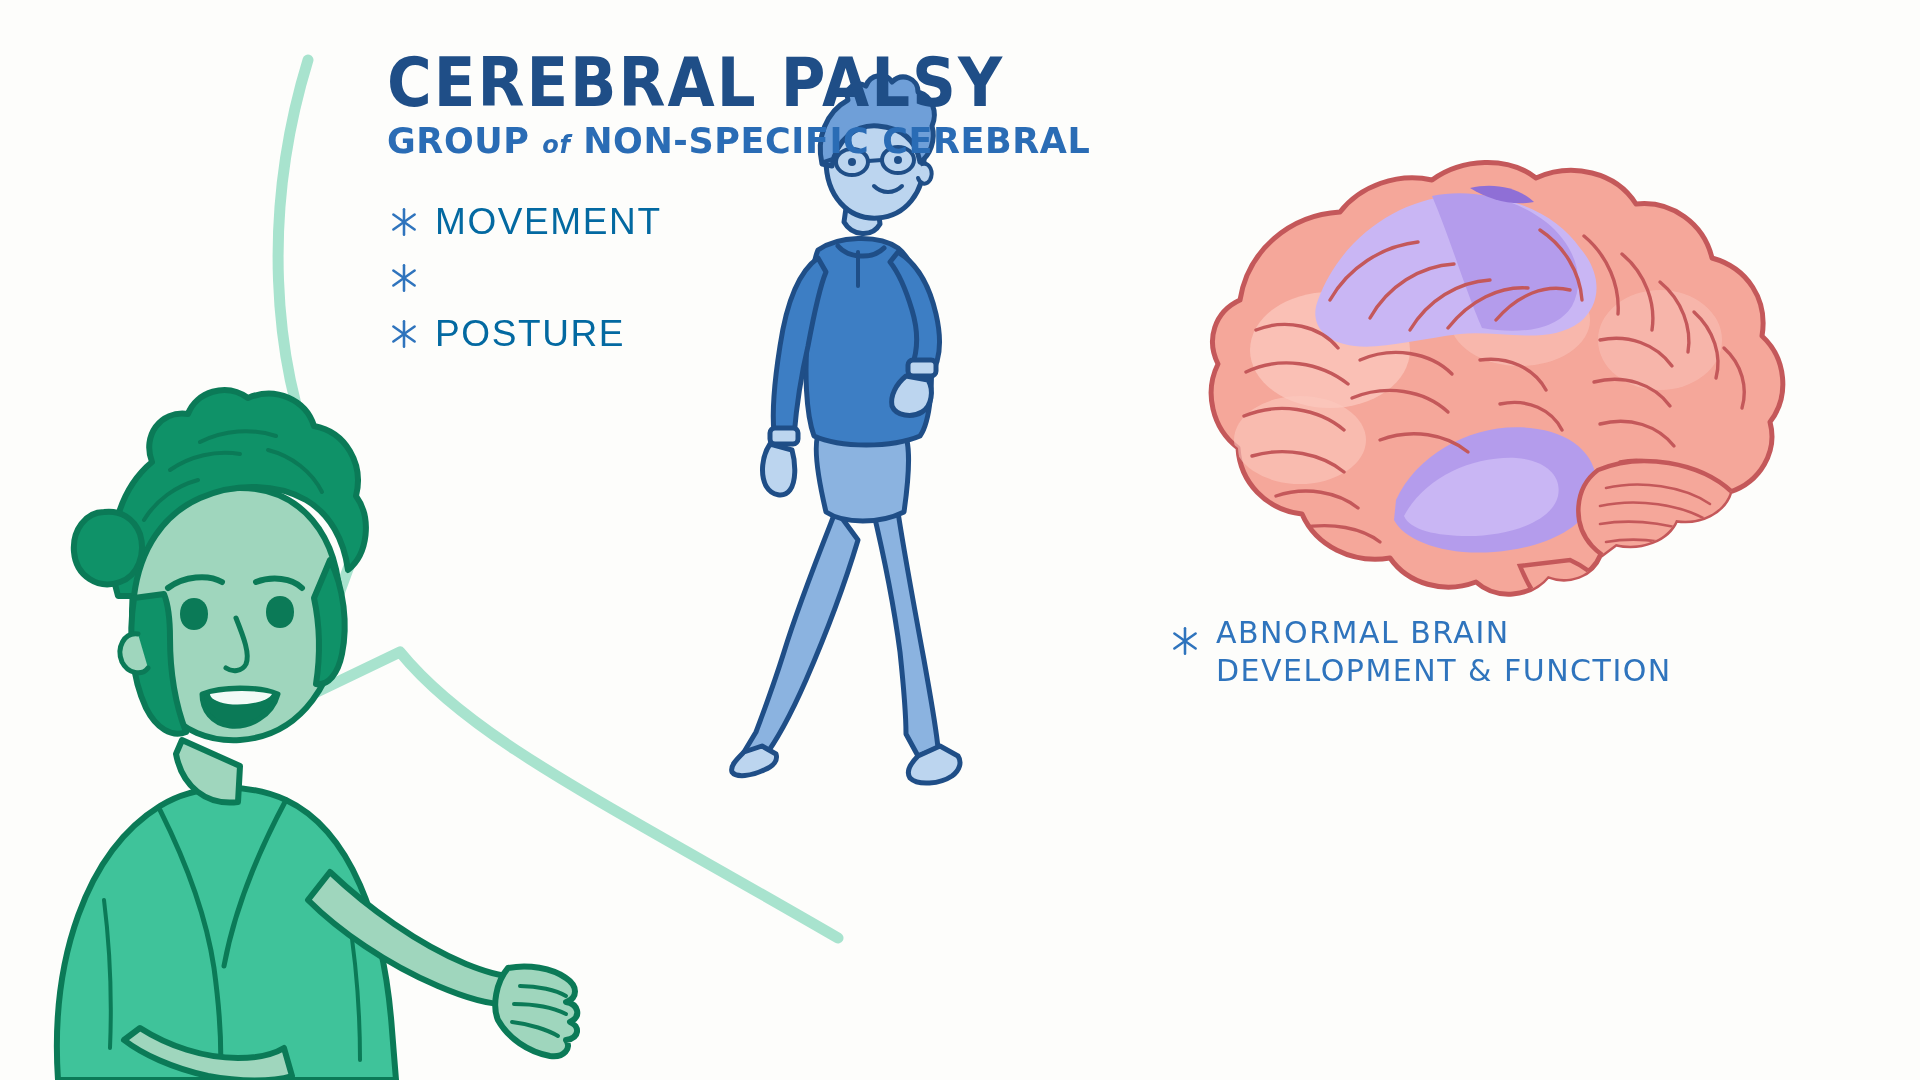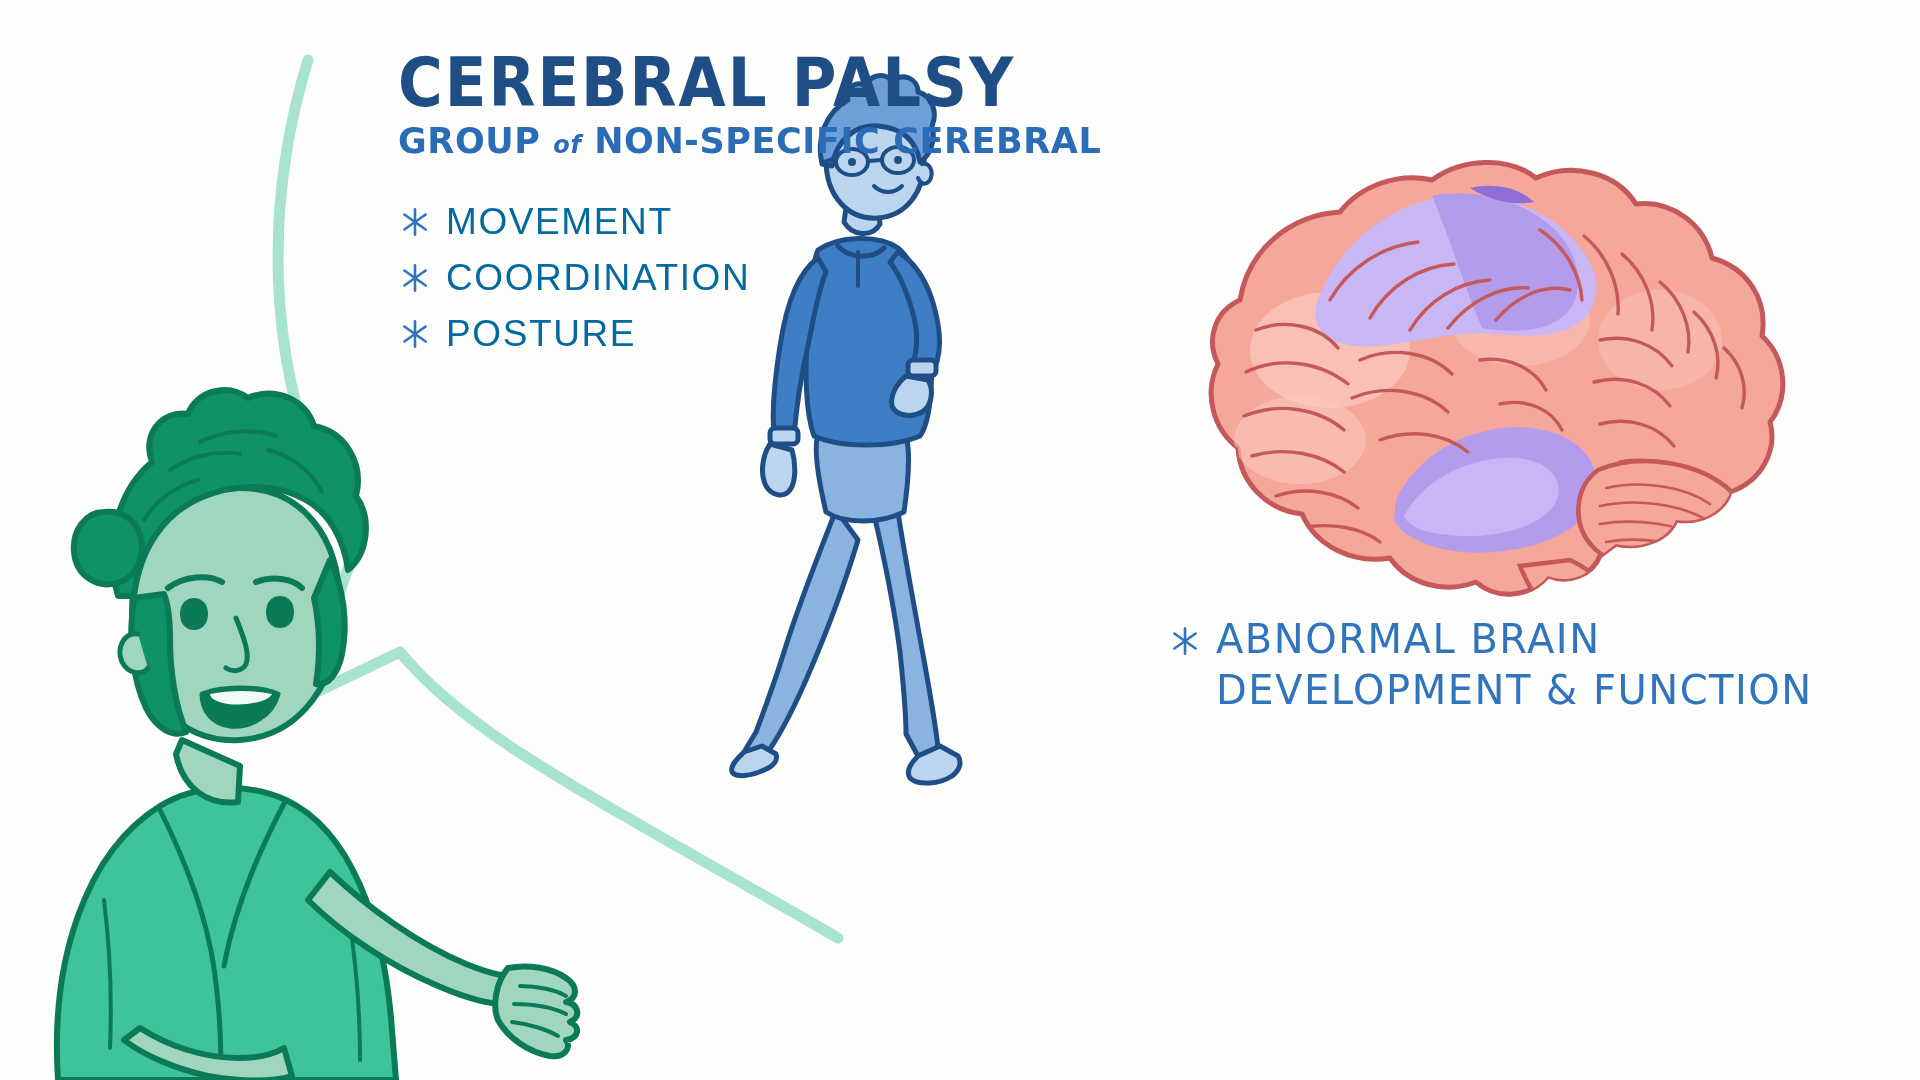--- a/index.html
+++ b/index.html
@@ -8,21 +8,21 @@
     width:1920px;height:1080px;
     background:#fdfdfb;
     font-family:"DejaVu Sans", sans-serif;
     overflow:hidden;
     position:relative;
   }
   #stage{position:absolute;inset:0;width:1920px;height:1080px;}
   .layer{position:absolute;top:0;left:0;width:1920px;height:1080px;}
 
   
-  .text-block{position:absolute;left:398px;top:48px;}
+  .text-block{position:absolute;left:387px;top:48px;}
   .title{
     font-family:"DejaVu Sans", sans-serif;
     font-weight:700;
     font-size:61px;
     letter-spacing:2.0px;
     color:#1f4e87;
     line-height:1.0;
     white-space:nowrap;
     transform:scaleY(1.12);
     transform-origin:left top;
@@ -61,21 +61,21 @@
 
   
   .brain-caption{
     position:absolute;left:1168px;top:614px;
     display:flex;align-items:flex-start;
   }
   .brain-caption .star{margin-top:10px;}
   .caption-lines{
     font-family:"DejaVu Sans", sans-serif;
     font-weight:400;
-    font-size:40px;
+    font-size:30px;
     letter-spacing:1.5px;
     color:#2f74bd;
     line-height:1.28;
     white-space:nowrap;
   }
 </style>
 </head>
 <body>
 
 <div id="stage">
@@ -414,21 +414,20 @@
       </div>
 
       <div class="bullet-row">
         <svg class="star" viewBox="0 0 32 32">
           <g stroke="#2f74bd" stroke-width="2.4" stroke-linecap="round">
             <path d="M16,4 L16,28"></path>
               <path d="M6,9 L26,23"></path>
               <path d="M26,9 L6,23"></path>
           </g>
         </svg>
-        <span class="bullet-label">COORDINATION</span>
       </div>
 
       <div class="bullet-row">
         <svg class="star" viewBox="0 0 32 32">
           <g stroke="#2f74bd" stroke-width="2.4" stroke-linecap="round">
             <path d="M16,4 L16,28"></path>
               <path d="M6,9 L26,23"></path>
               <path d="M26,9 L6,23"></path>
           </g>
         </svg>

